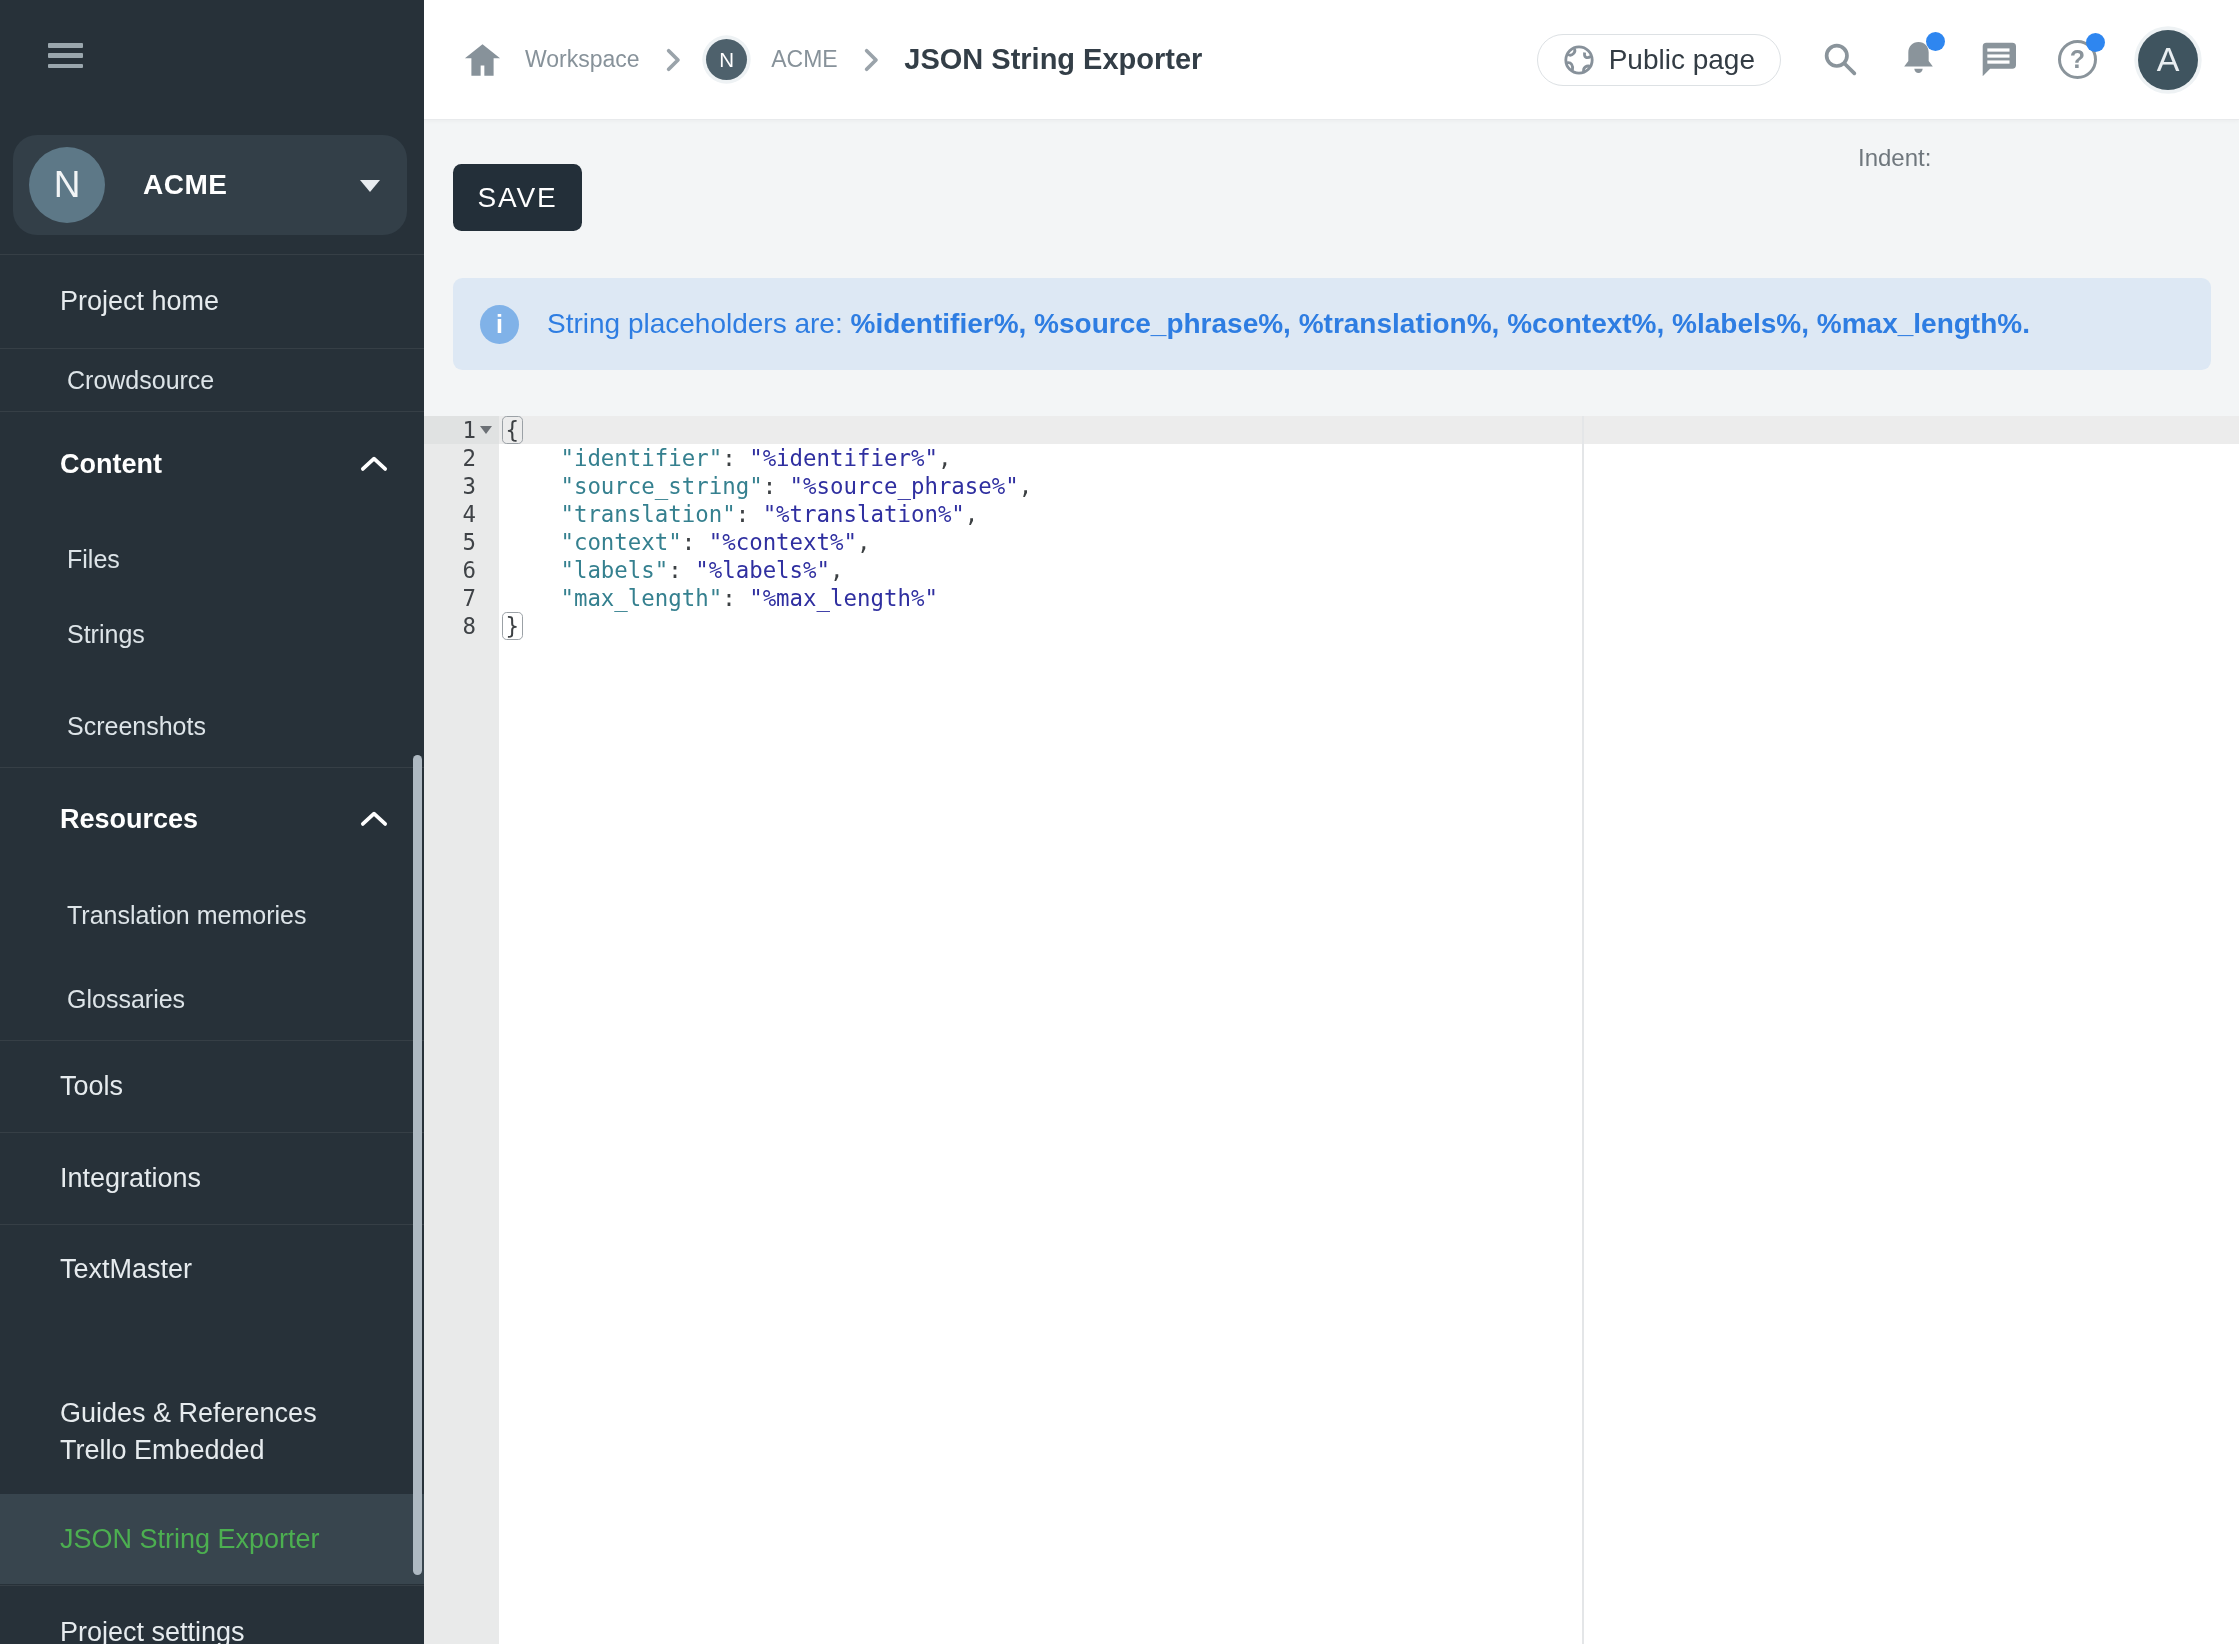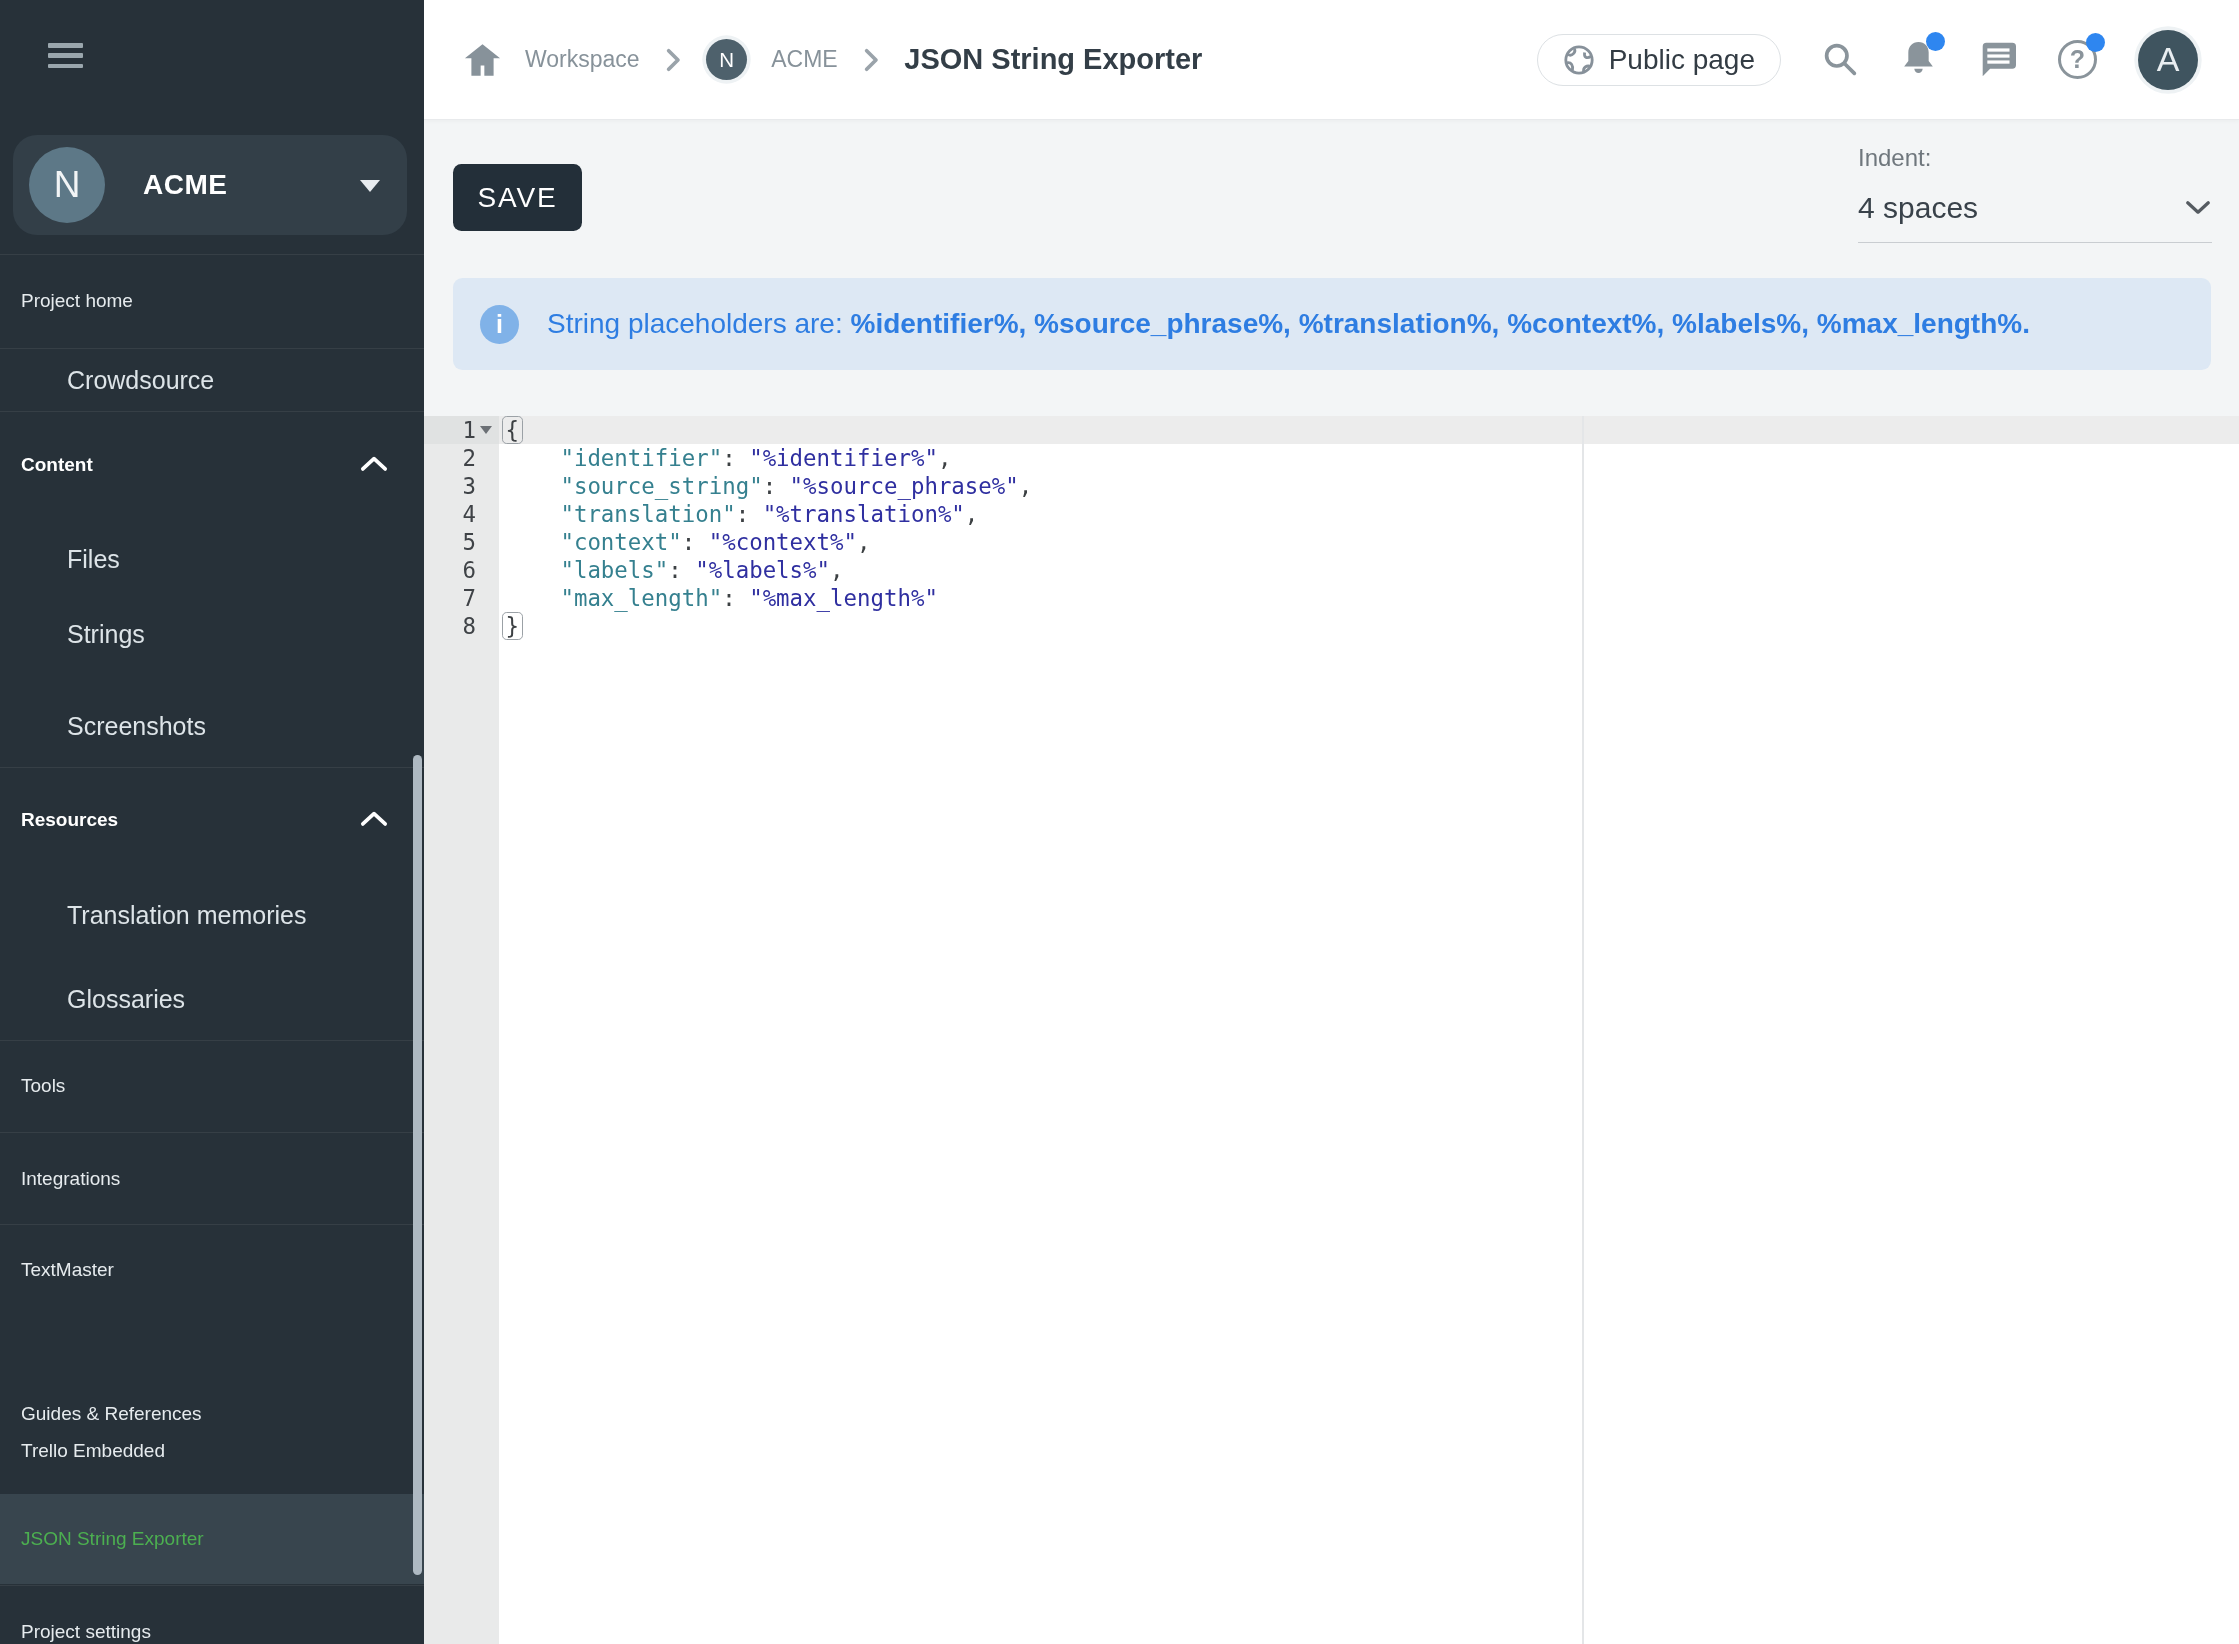--- a/index.html
+++ b/index.html
@@ -11,21 +11,21 @@
   .burger{position:absolute;left:48px;top:43px;width:35px;height:26px;cursor:pointer;}
   .burger span{display:block;height:4.7px;background:#9aa6ad;margin-bottom:5.6px;border-radius:0.9px;}
   .logo{position:absolute;left:114px;top:22.4px;height:67px;display:flex;align-items:center;gap:7.5px;}
   .logo-word{color:#eef1f3;font-size:43px;font-weight:700;font-style:italic;letter-spacing:0.9px;}
   .org-card{position:absolute;left:13px;top:135px;width:394px;height:100px;background:#333f48;border-radius:24px;cursor:pointer;}
   .org-avatar{position:absolute;left:16px;top:12px;width:76px;height:76px;border-radius:50%;background:#5d7887;
     color:#f2f5f6;font-size:37px;display:flex;align-items:center;justify-content:center;}
   .org-name{position:absolute;left:130px;top:0;height:100px;display:flex;align-items:center;color:#fff;font-size:28px;font-weight:700;letter-spacing:0.5px;}
   .org-caret{position:absolute;right:27px;top:45px;width:0;height:0;border-left:10.3px solid transparent;border-right:10.3px solid transparent;border-top:12px solid #e8ecef;}
   .nav{position:absolute;left:0;top:0;width:424px;height:1644px;}
-  .nav-item{position:absolute;left:0;width:424px;display:flex;align-items:center;padding-left:21px;color:#e6ebee;font-size:19px;cursor:pointer;}
+  .nav-item{position:absolute;left:0;width:424px;display:flex;align-items:center;padding-left:60px;color:#e6ebee;font-size:27px;cursor:pointer;}
   .nav-item.sub{padding-left:67px;font-size:25px;color:#dde4e8;}
   .nav-item.section{font-weight:700;color:#ffffff;}
   .nav-item.div{border-top:1.9px solid rgba(255,255,255,0.07);}
   .nav-item.selected{background:#38454e;color:#4caf50;font-weight:500;}
   .chev-up{position:absolute;right:35px;top:50%;margin-top:-9.3px;}
   .side-scroll{position:absolute;right:1.9px;top:755px;width:9.3px;height:820px;border-radius:4.7px;background:#aeb9c2;z-index:4;cursor:pointer;}
 
   
   .topbar{position:absolute;left:424px;top:0;width:1815px;height:120px;background:#ffffff;border-bottom:1.9px solid #e8eaec;
     box-shadow:0 1.9px 4.7px rgba(0,0,0,0.04);z-index:2;display:flex;align-items:center;}
@@ -218,28 +218,20 @@
     </div>
     <div class="user-avatar">A</div>
   </div>
 </div>
 
 <div class="main">
   <button class="save-btn">SAVE</button>
 
   <div class="indent-box">
     <div class="indent-label">Indent:</div>
-    <div class="indent-value-row">
-      <span class="indent-value">4 spaces</span>
-      <span>
-          <svg width="28" height="17" viewBox="0 0 30 18">
-            <polyline points="4,4 15,14 26,4" fill="none" stroke="#555b61" stroke-width="3.5" stroke-linecap="round" stroke-linejoin="round"></polyline>
-          </svg>
-        </span>
-    </div>
   </div>
 
   <div class="banner">
     <div class="info-icon">i</div>
     <div class="banner-text"><span>String placeholders are: </span><b>%identifier%, %source_phrase%, %translation%, %context%, %labels%, %max_length%.</b></div>
   </div>
 
   <div class="editor">
     <div class="print-margin"></div>
     <div class="active-line"></div>

